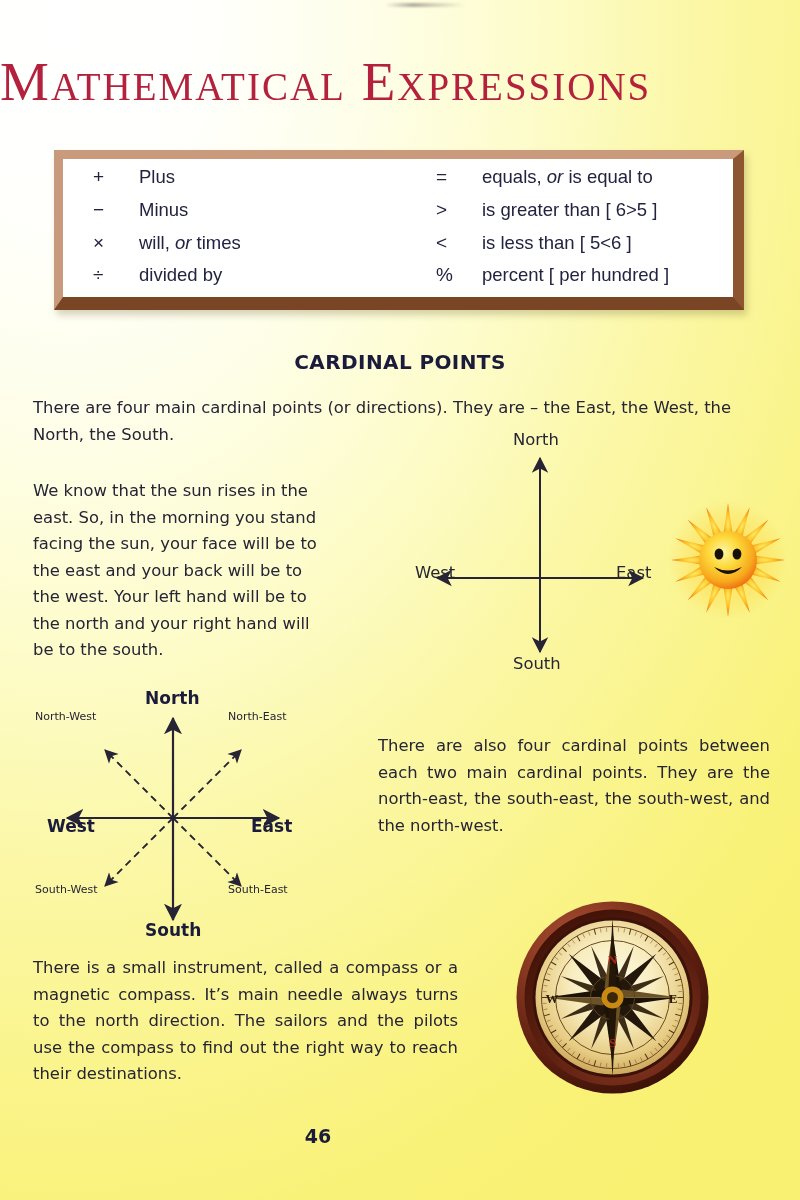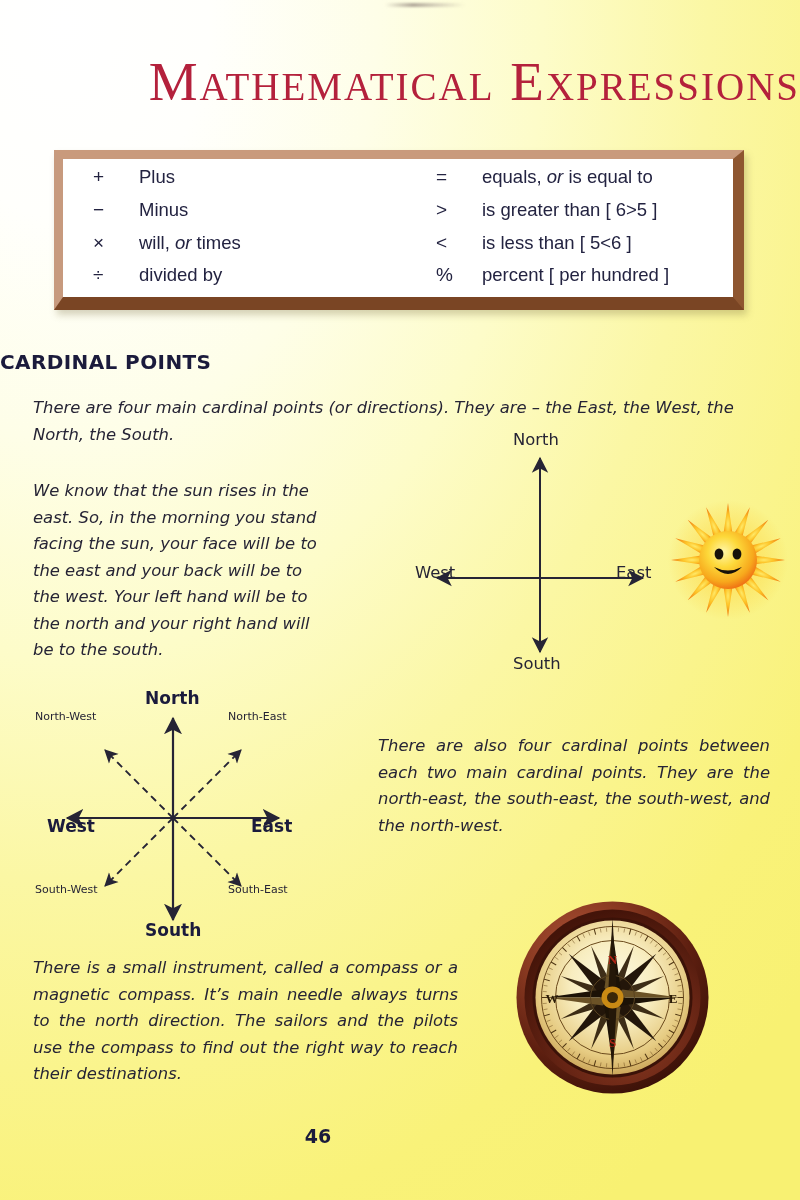--- a/index.html
+++ b/index.html
@@ -37,21 +37,21 @@
     width: 80px; height: 4px;
     background: linear-gradient(90deg, rgba(180,170,165,0) 0%, rgba(120,105,100,.55) 35%, rgba(150,135,130,.35) 65%, rgba(180,170,165,0) 100%);
     filter: blur(1px);
   }
 
   
   #title {
     position: absolute;
     left: 0; top: 54px;
     width: 800px;
-    text-align: right;
+    text-align: left;
     font-family: "Liberation Serif", serif;
     font-variant: small-caps;
     font-size: 55px;
     letter-spacing: 2px;
     color: #b4213c;
     white-space: nowrap;
     line-height: 1;
   }
 
   
@@ -96,35 +96,35 @@
     text-align: left;
     font-size: 19px;
   }
   .sym-desc em { font-style: italic; }
 
   
   #cardinal-heading {
     position: absolute;
     left: 0; top: 350px;
     width: 800px;
+    text-align: center;
     font-family: "DejaVu Sans", sans-serif;
     font-weight: bold;
     font-size: 20px;
     letter-spacing: .4px;
     color: #1b1b3c;
   }
 
   
   .body-text {
     position: absolute;
     font-family: "DejaVu Sans", sans-serif;
     font-size: 16.4px;
     line-height: 26.5px;
     color: #262435;
-    font-style: italic;
   }
   #intro-para {
     left: 33px; top: 395px;
     width: 735px;
   }
   #sun-para {
     left: 33px; top: 478px;
     width: 300px;
   }
   #inter-para {

